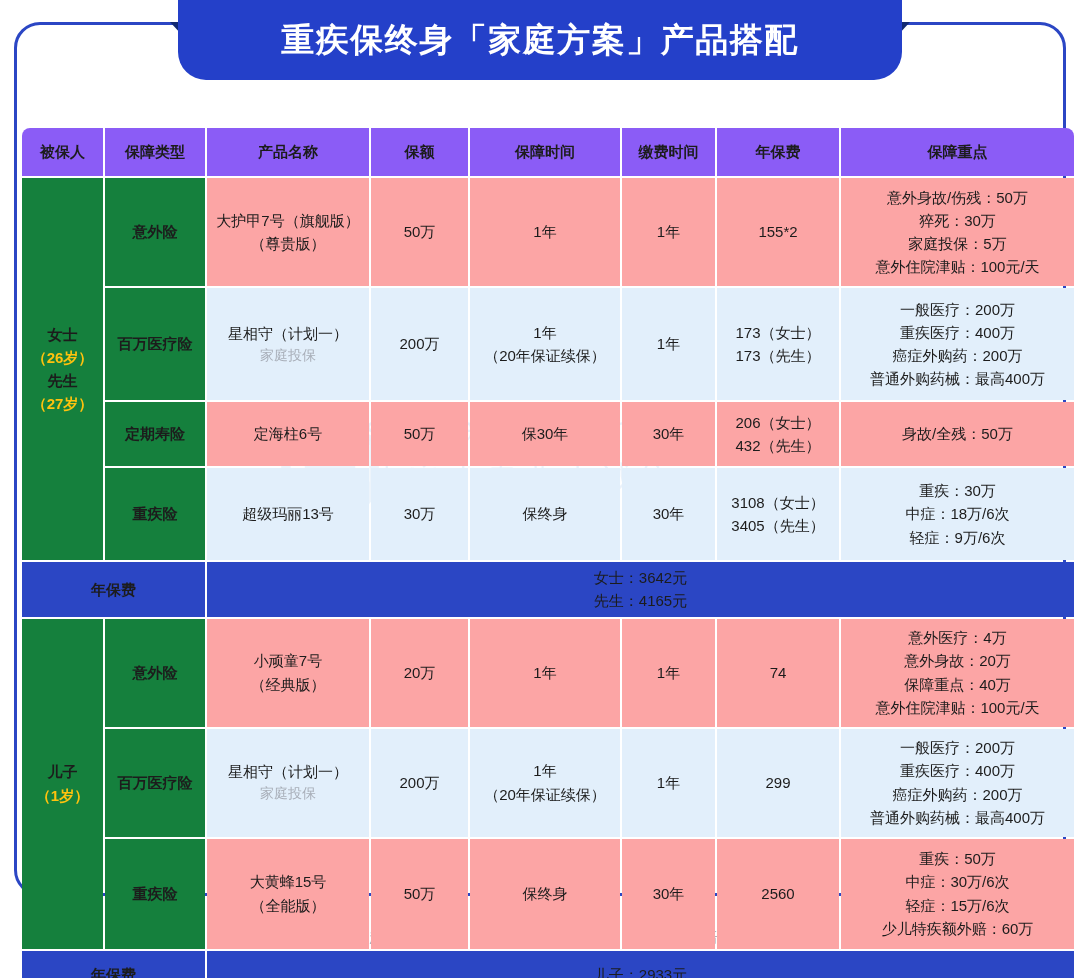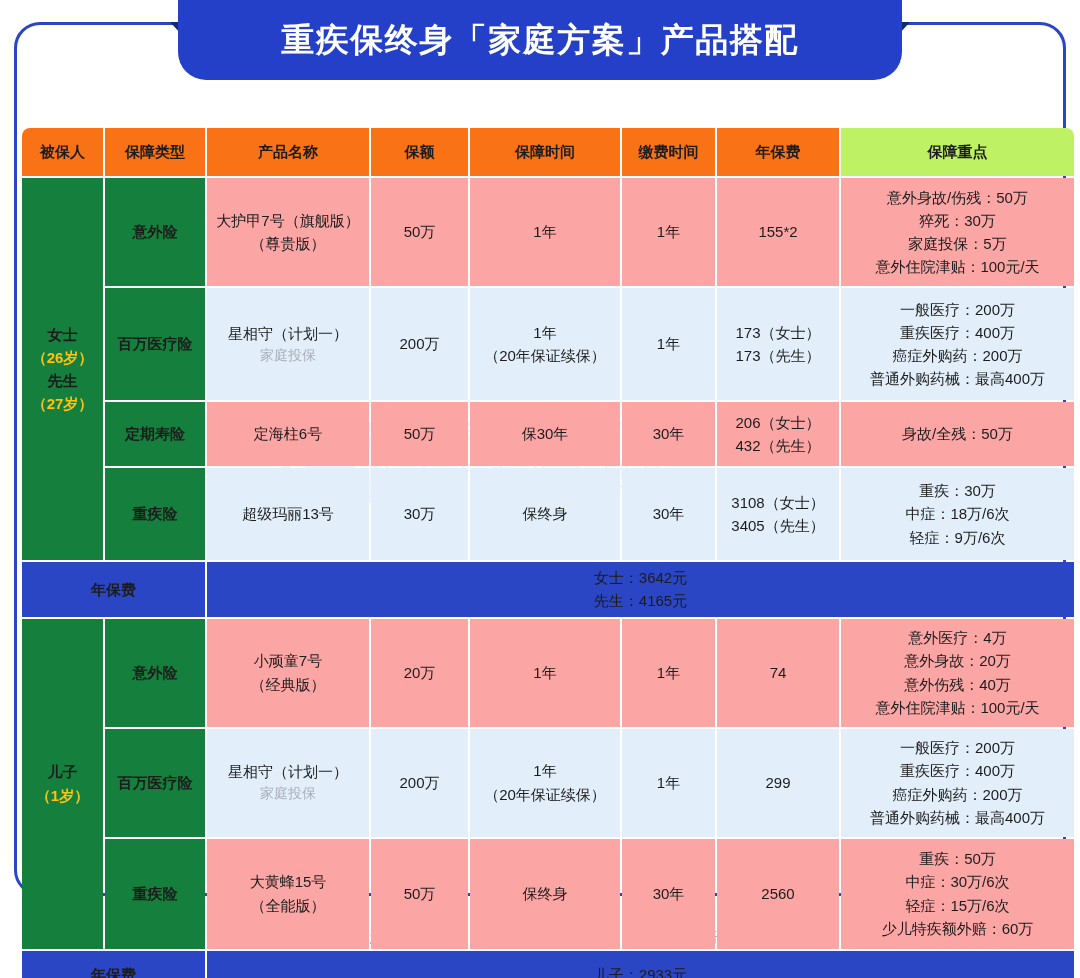--- a/index.html
+++ b/index.html
@@ -110,27 +110,27 @@
     vertical-align: middle;
     text-align: center;
     font-size: 15px;
     color: #1c1c1c;
     padding: 4px 3px;
     line-height: 1.55;
   }
 
   
   .hd {
-    background: #f97316;
+    background: #8b5cf6;
     color: #ffffff;
     font-weight: bold;
     font-size: 15.5px;
     height: 48px;
   }
-  .hd.focus { background: #bef264; }
+  .hd.focus { background: #8b5cf6; }
   .hd.first { border-top-left-radius: 8px; }
   .hd.last  { border-top-right-radius: 8px; }
 
   
   .lbl {
     background: #15803d;
     color: #ffffff;
     font-weight: bold;
     font-size: 15.5px;
   }
@@ -320,21 +320,21 @@
         <span class="kv">小顽童7号</span>
         <span class="kv">（经典版）</span>
       </td>
       <td class="cell-white">20万</td>
       <td class="cell-white">1年</td>
       <td class="cell-white">1年</td>
       <td class="cell-white">74</td>
       <td class="cell-white">
         <span class="kv">意外医疗：4万</span>
         <span class="kv">意外身故：20万</span>
-        <span class="kv">意外伤残：40万</span>
+        <span class="kv">保障重点：40万</span>
         <span class="kv">意外住院津贴：100元/天</span>
       </td>
     </tr>
 
     <tr>
       <td class="lbl" style="height:108px">百万医疗险</td>
       <td class="cell-blue">
         <span class="kv">星相守（计划一）</span>
         <span class="sub-note">家庭投保</span>
       </td>

